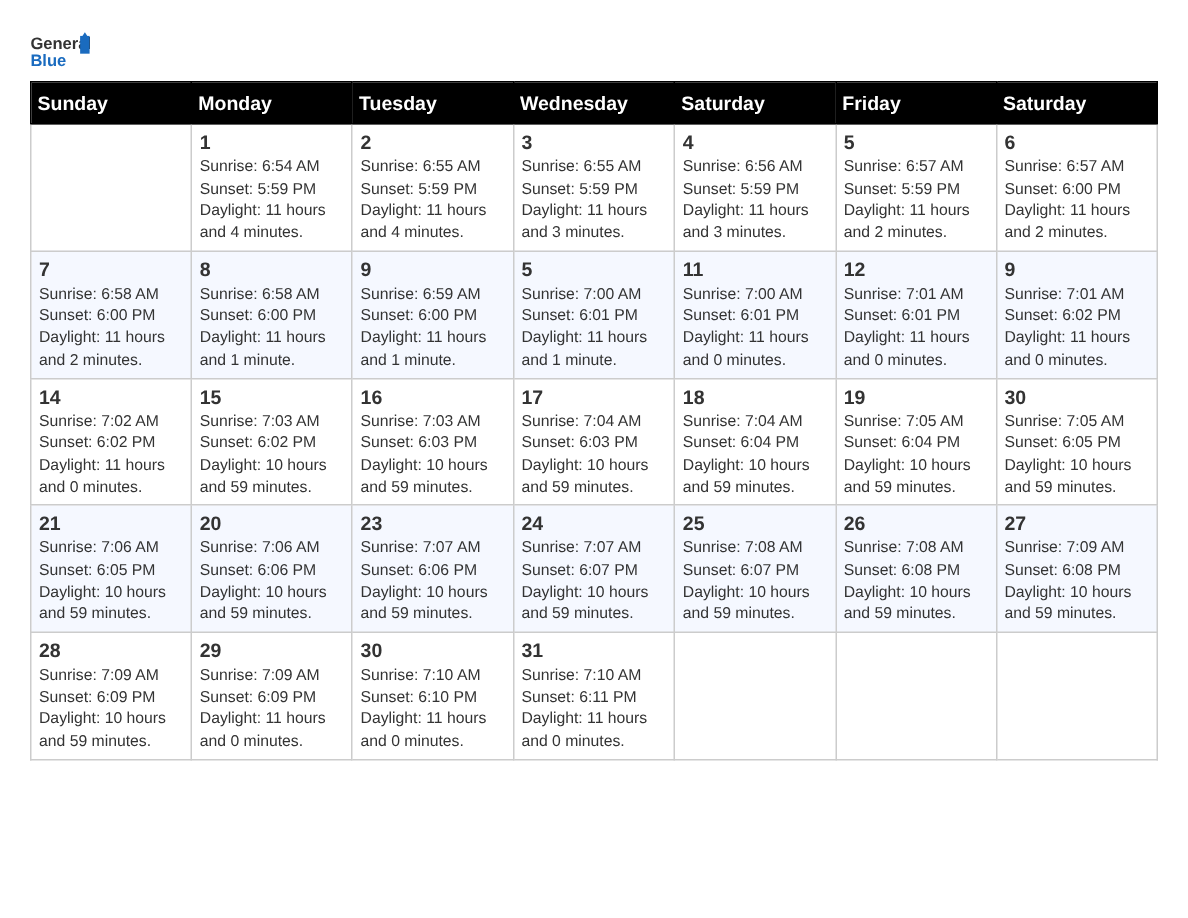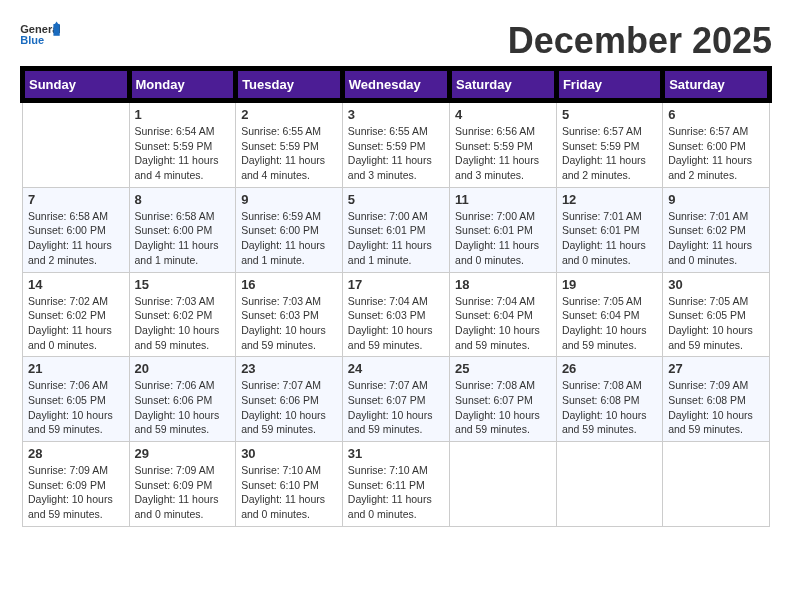--- a/index.html
+++ b/index.html
@@ -40,27 +40,27 @@
       color: #555;
       margin-top: 2px;
     }
     .calendar {
       width: 100%;
       border-collapse: collapse;
       border: 1px solid #ccc;
       font-size: 11px;
     }
     .calendar thead tr th {
-      background-color: #4c1d95;
+      background-color: #000000;
       color: #fff;
       padding: 6px 4px;
       text-align: left;
       font-size: 13px;
       font-weight: bold;
-      border: 5px solid #000000;
+      border: 1px solid #000000;
     }
     .calendar tbody tr td {
       vertical-align: top;
       border: 1px solid #ccc;
       padding: 4px 5px;
       width: 108px;
       min-height: 80px;
       color: #333;
     }
     .day-number {
@@ -90,21 +90,20 @@
 <div class="header-logo">
   <div class="logo">
     <svg class="logo-icon" viewBox="0 0 50 38" xmlns="http://www.w3.org/2000/svg">
       <text x="0" y="16" font-size="14" font-weight="bold" fill="#333">General</text>
       <text x="0" y="30" font-size="14" font-weight="bold" fill="#1a6bbf">Blue</text>
       <polygon points="42,5 50,5 50,20 42,20" fill="#1a6bbf"></polygon>
       <polygon points="46,2 50,8 42,8" fill="#1a6bbf"></polygon>
     </svg>
   </div>
   <div class="title-block">
-    <div class="month-title">December 2025</div>
   </div>
 </div>
 
 <table class="calendar">
   <thead>
     <tr>
       <th>Sunday</th>
       <th>Monday</th>
       <th>Tuesday</th>
       <th>Wednesday</th>

